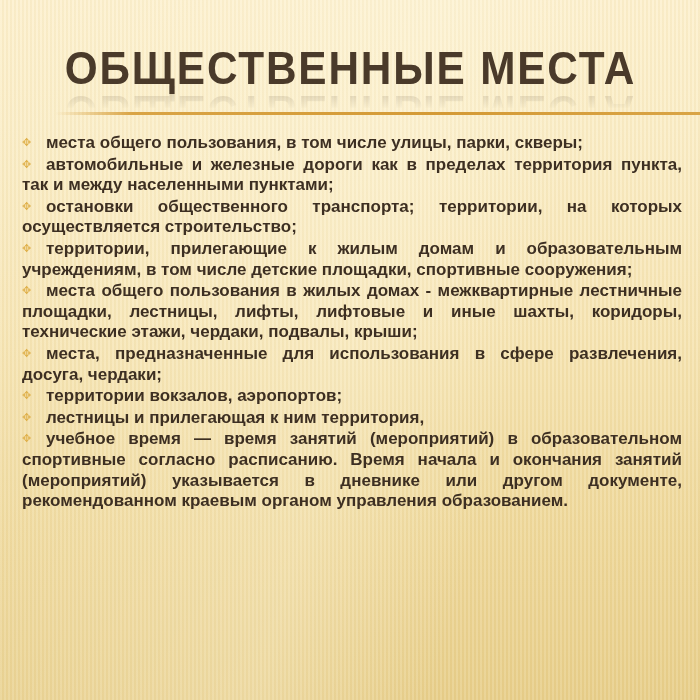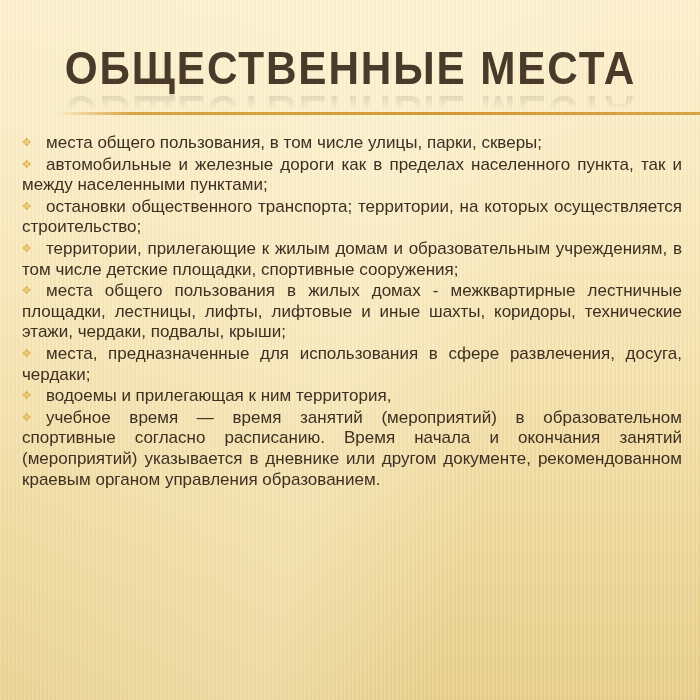--- a/index.html
+++ b/index.html
@@ -79,21 +79,21 @@
   }
   .body {
     position: absolute;
     left: 22px;
     top: 132px;
     width: 660px;
     z-index: 2;
     color: #3d2f22;
     font-size: 17px;
     line-height: 20.6px;
-    font-weight: normal;
+    font-weight: bold;
   }
   .item {
     text-align: justify;
     text-align-last: left;
     margin: 0;
   }
   .bullet {
     display: inline-block;
     width: 18px;
     color: #e0b24e;
@@ -113,20 +113,21 @@
   <span class="title">ОБЩЕСТВЕННЫЕ МЕСТА</span>
 </div>
 <div class="title-reflection">
   <span>ОБЩЕСТВЕННЫЕ МЕСТА</span>
 </div>
 
 <div class="divider"></div>
 
 <div class="body">
   <p class="item"><span class="bullet">✥</span><span>места общего пользования, в том числе улицы, парки, скверы;</span></p>
-  <p class="item"><span class="bullet">✥</span><span>автомобильные и железные дороги как в пределах населенного пункта, так и между населенными пунктами;</span></p>
+  <p class="item"><span class="bullet">✥</span><span>автомобильные и железные дороги как в пределах территория пункта, так и между населенными пунктами;</span></p>
   <p class="item"><span class="bullet">✥</span><span>остановки общественного транспорта; территории, на которых осуществляется строительство;</span></p>
   <p class="item"><span class="bullet">✥</span><span>территории, прилегающие к жилым домам и образовательным учреждениям, в том числе детские площадки, спортивные сооружения;</span></p>
   <p class="item"><span class="bullet">✥</span><span>места общего пользования в жилых домах - межквартирные лестничные площадки, лестницы, лифты, лифтовые и иные шахты, коридоры, технические этажи, чердаки, подвалы, крыши;</span></p>
   <p class="item"><span class="bullet">✥</span><span>места, предназначенные для использования в сфере развлечения, досуга, чердаки;</span></p>
-  <p class="item"><span class="bullet">✥</span><span>водоемы и прилегающая к ним территория,</span></p>
+  <p class="item"><span class="bullet">✥</span><span>территории вокзалов, аэропортов;</span></p>
+  <p class="item"><span class="bullet">✥</span><span>лестницы и прилегающая к ним территория,</span></p>
   <p class="item"><span class="bullet">✥</span><span>учебное время — время занятий (мероприятий) в образовательном спортивные согласно расписанию. Время начала и окончания занятий (мероприятий) указывается в дневнике или другом документе, рекомендованном краевым органом управления образованием.</span></p>
 </div>
 
 </body></html>

